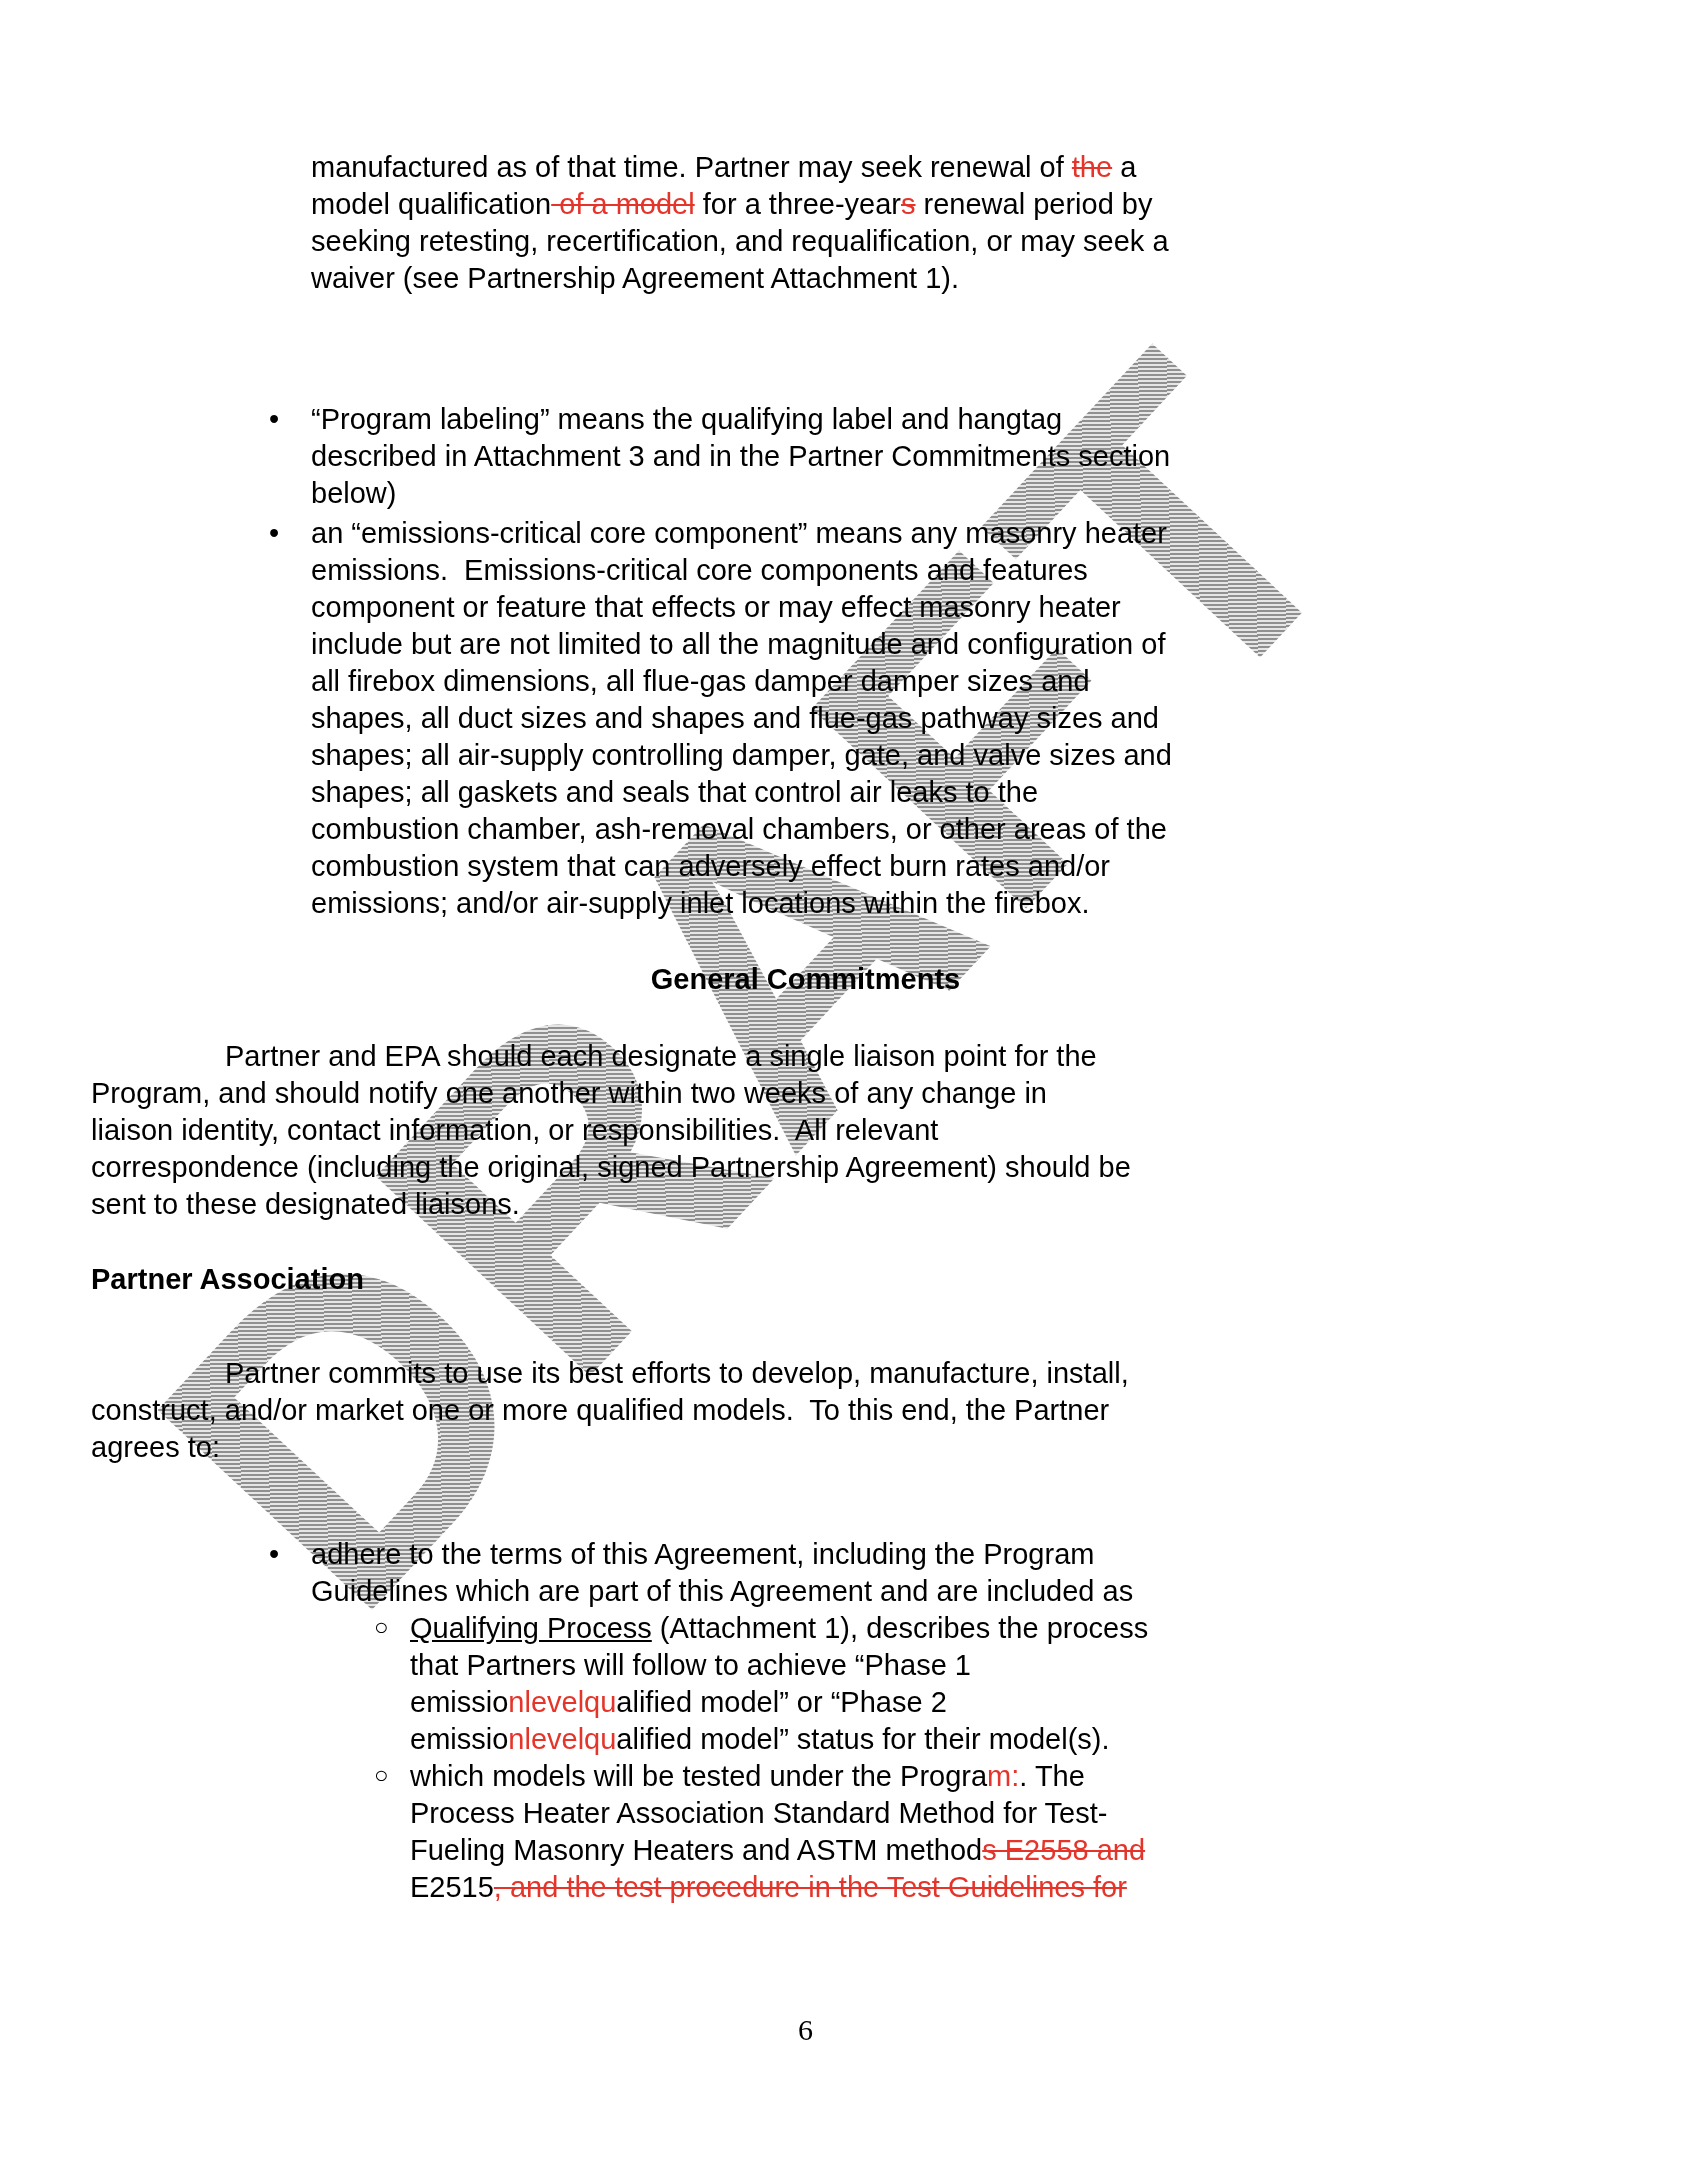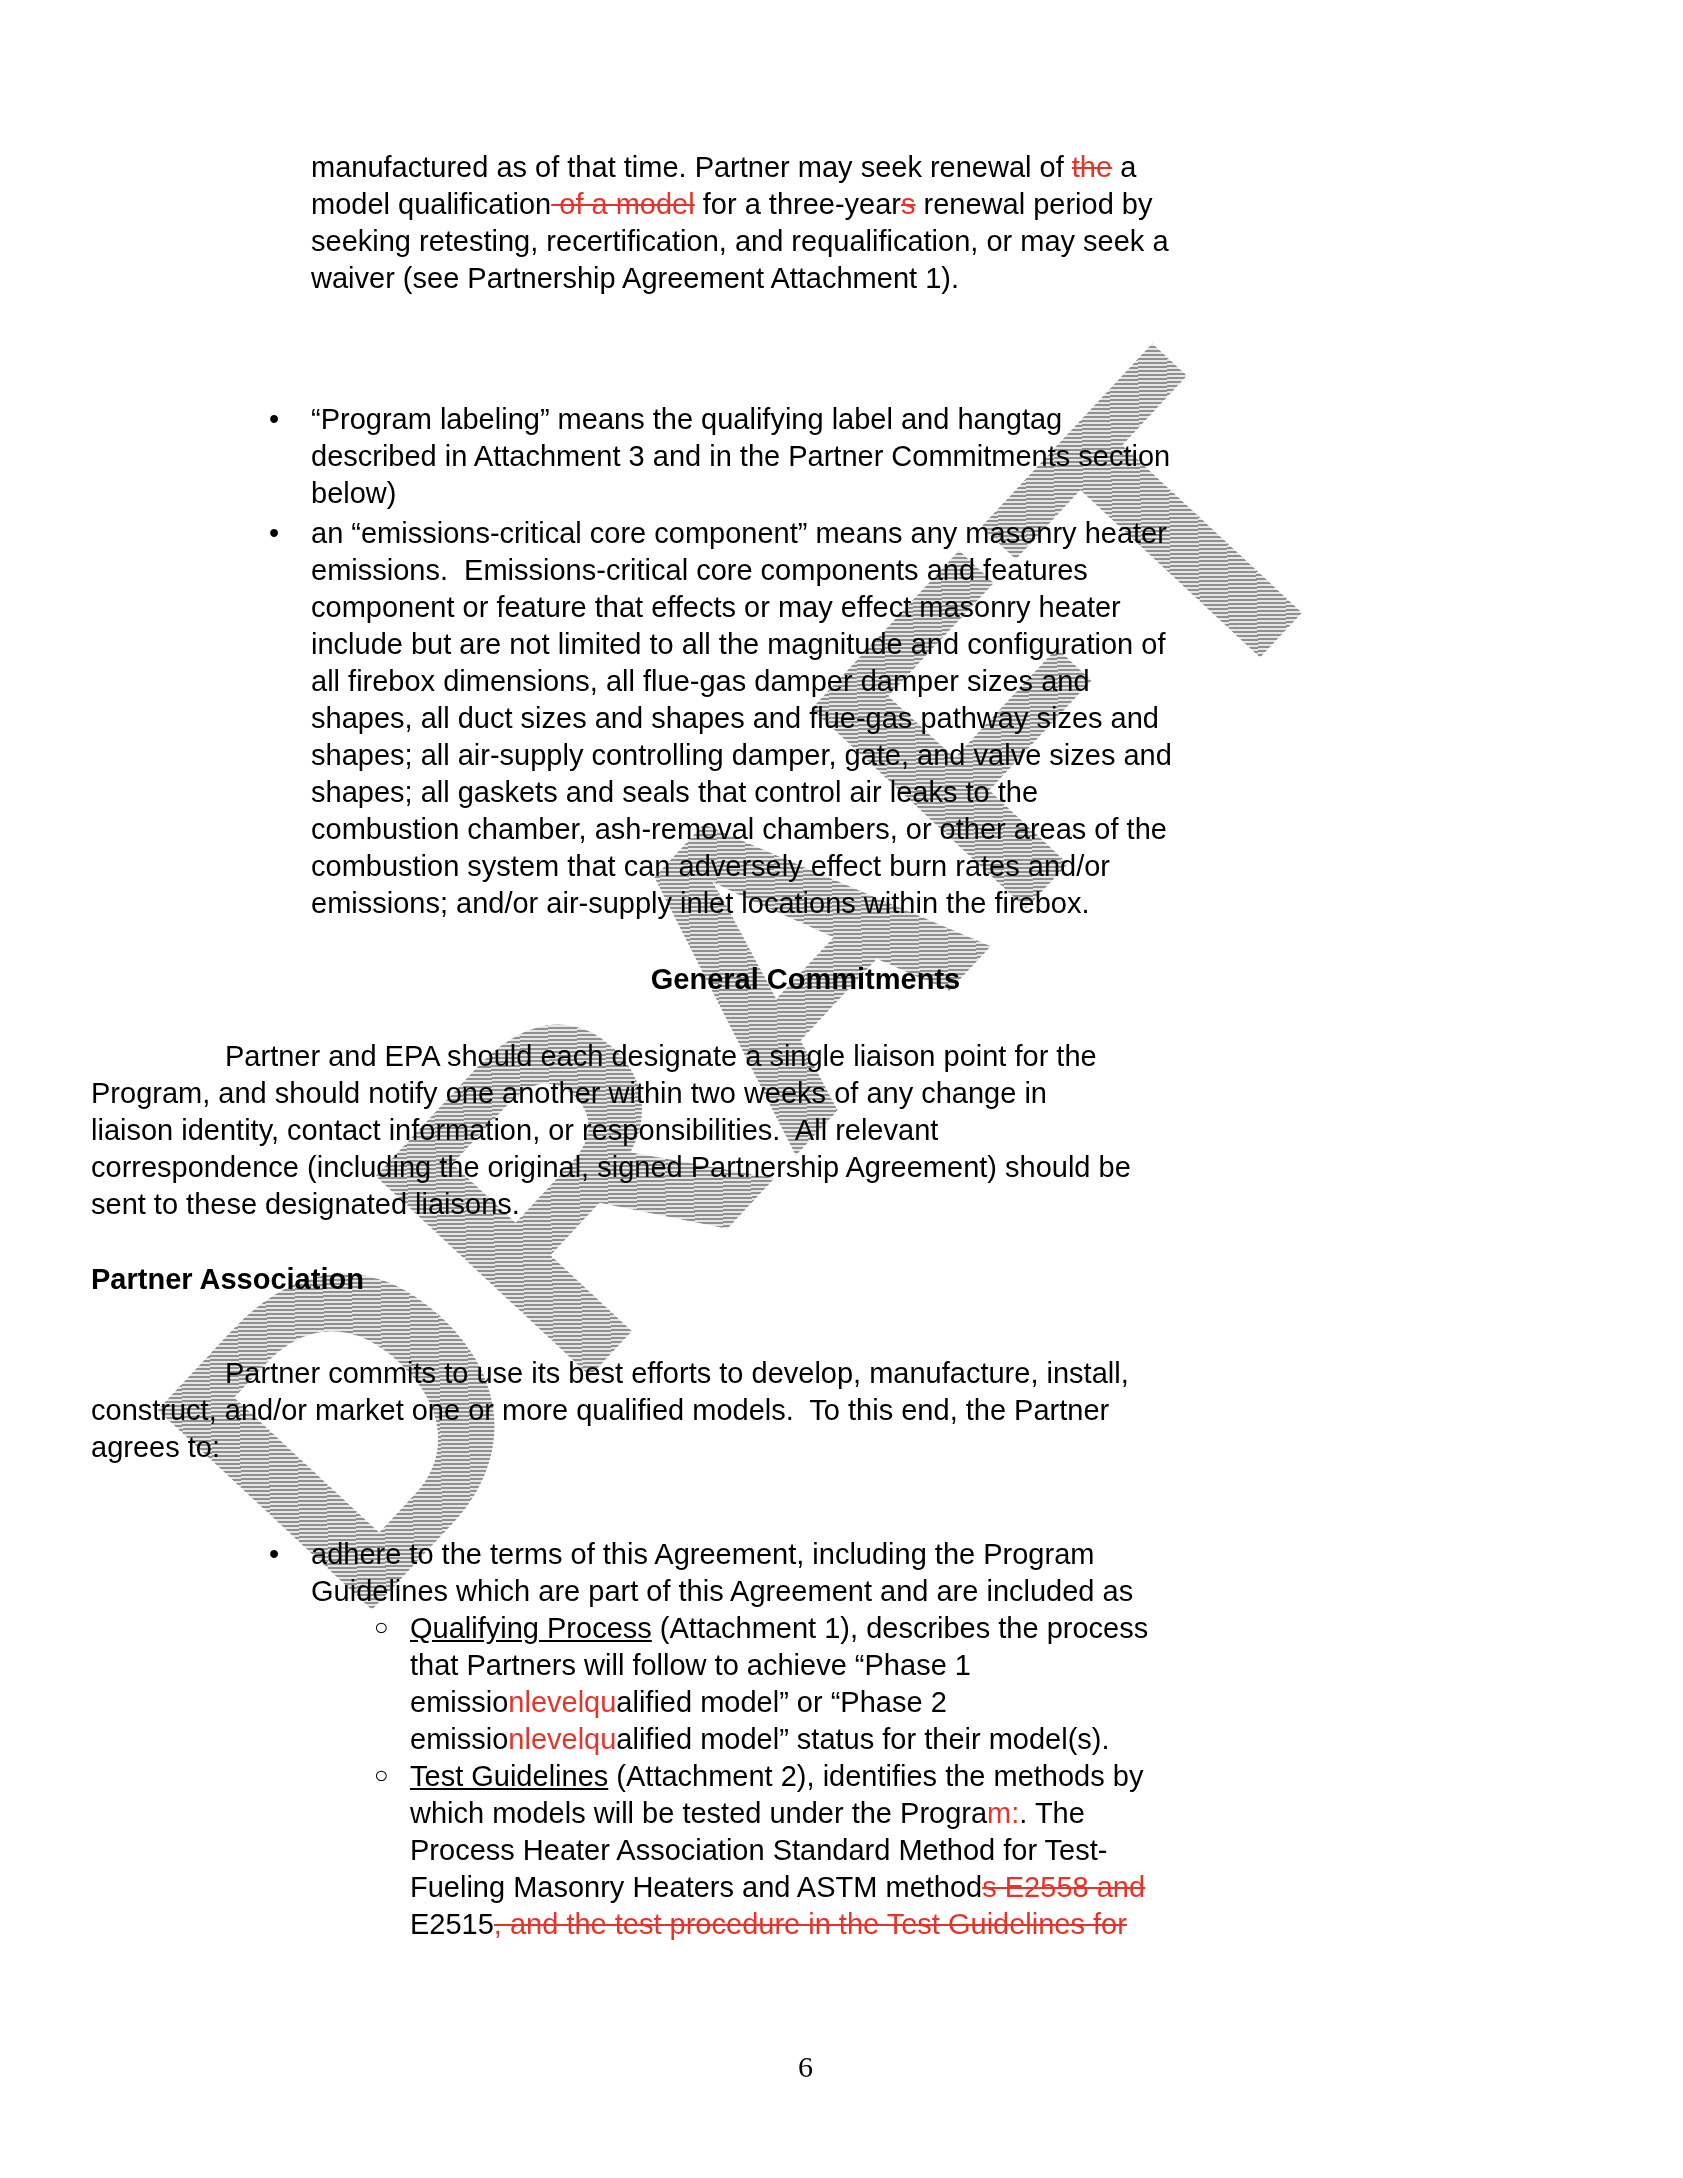--- a/index.html
+++ b/index.html
@@ -132,21 +132,20 @@
     <div id="s1" class="sub">
       <span class="marker">○</span>
       <div class="ln"><span class="u">Qualifying Process</span><span> (Attachment 1), describes the process</span></div>
       <div class="ln">that Partners will follow to achieve “Phase 1</div>
       <div class="ln"><span>emissio</span><span class="ins">nlevelqu</span><span>alified model” or “Phase 2</span></div>
       <div class="ln"><span>emissio</span><span class="ins">nlevelqu</span><span>alified model” status for their model(s).</span></div>
     </div>
 
     <div id="s2" class="sub">
       <span class="marker">○</span>
-      <div class="ln"><span class="u">Test Guidelines</span><span> (Attachment 2), identifies the methods by</span></div>
       <div class="ln"><span>which models will be tested under the Progra</span><span class="ins">m:</span><span>. The</span></div>
       <div class="ln">Process Heater Association Standard Method for Test-</div>
       <div class="ln"><span>Fueling Masonry Heaters and ASTM method</span><span class="del">s E2558 and</span></div>
       <div class="ln"><span>E2515</span><span class="del">, and the test procedure in the Test Guidelines for</span></div>
     </div>
 
     <div id="footer">6</div>
 
   </div>
 </div>

